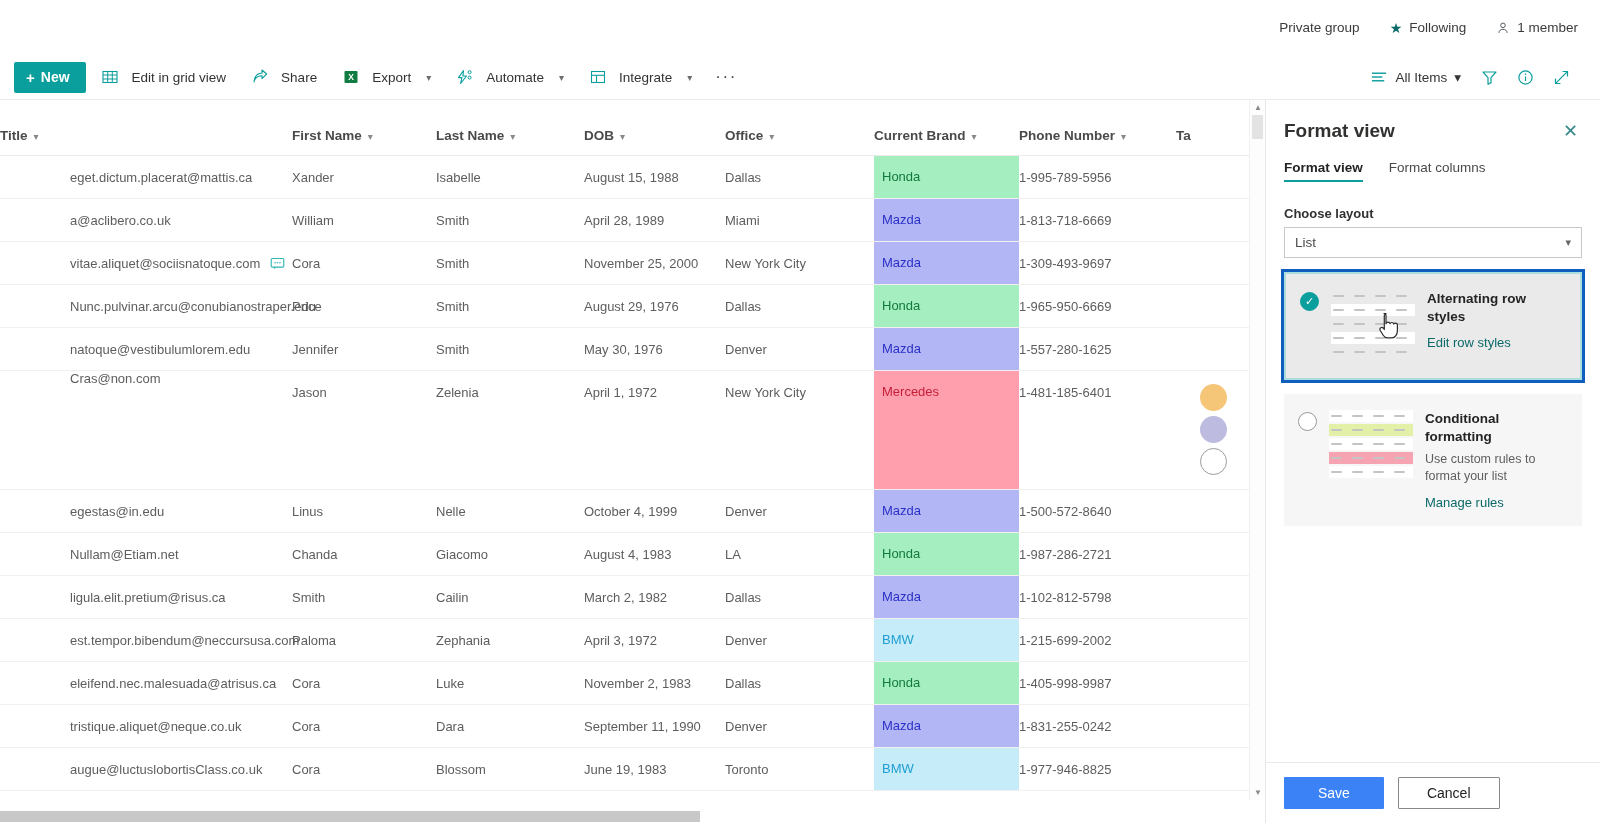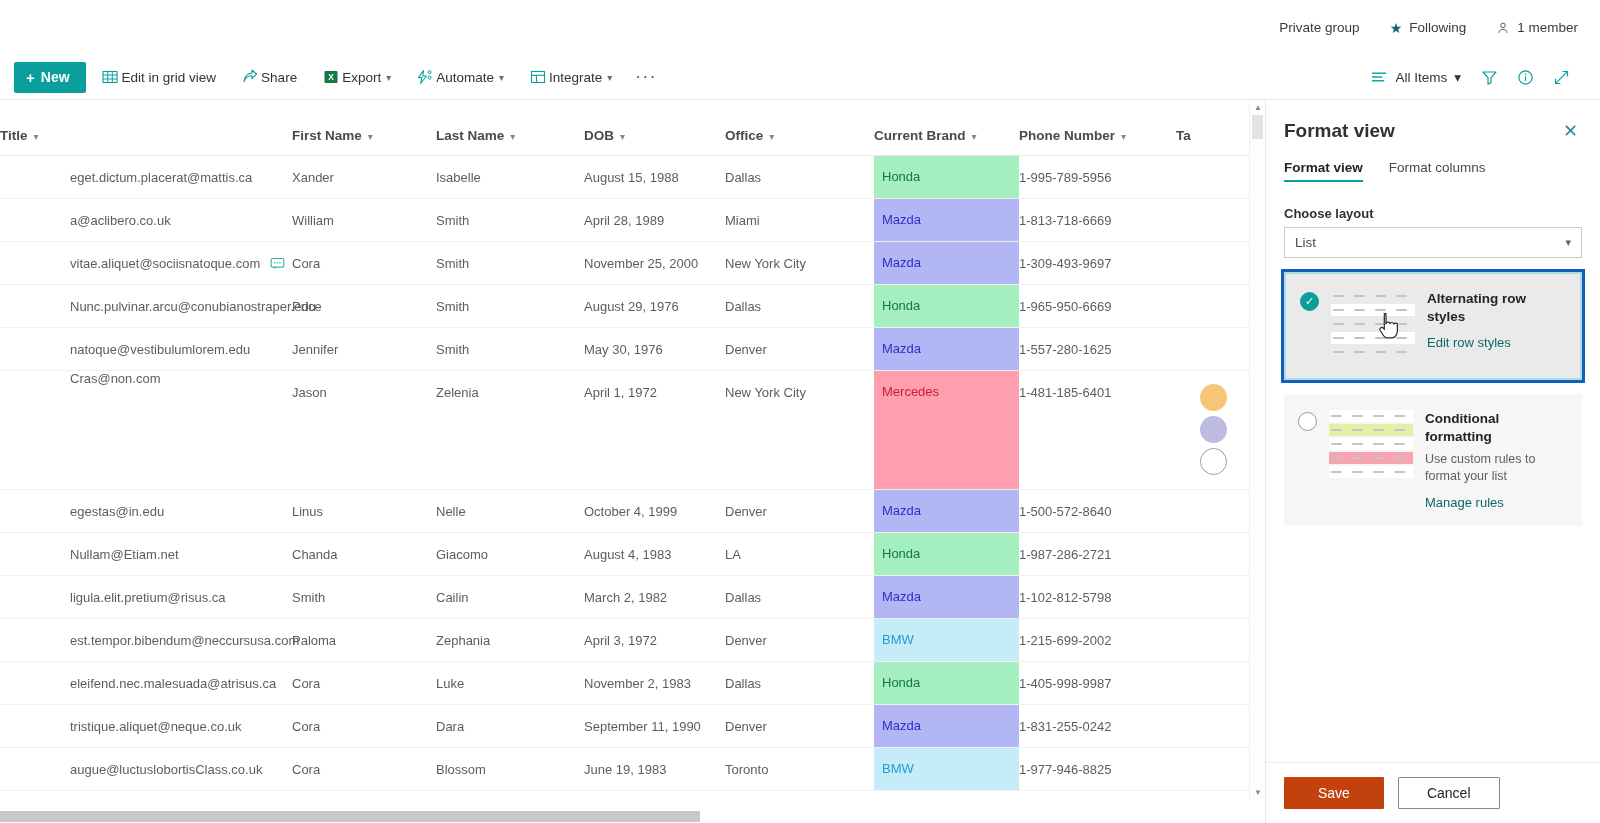--- a/index.html
+++ b/index.html
@@ -34,21 +34,21 @@
     display:flex; align-items:center; padding:0 14px;
   }
   .btn-new {
     display:flex; align-items:center; gap:6px;
     background:#0a9e9c; color:#fff; font-size:14px; font-weight:600;
     height:31px; padding:0 16px 0 12px; border:none; border-radius:2px;
     cursor:pointer;
   }
   .btn-new .plus { font-size:15px; font-weight:700; line-height:1; }
   .cmd {
-    display:flex; align-items:center; gap:3px;
+    display:flex; align-items:center; gap:13px;
     height:32px; padding:0 9px; margin-left:7px;
     font-size:13.5px; color:#333; cursor:pointer; white-space:nowrap;justify-content:space-between;
   }
   .cmd .chev { color:#6d6d6d; font-size:10px; margin-left:2px; }
   .cmd-ico { width:17px; height:17px; display:inline-flex; align-items:center; justify-content:center; color:#0a9e9c; }
   .cmd-ellipsis { color:#444; font-size:17px; letter-spacing:1.5px; padding:0 8px; margin-left:6px; cursor:pointer; }
   .cmdbar-right { margin-left:auto; display:flex; align-items:center; gap:2px; padding-right:8px; }
   .cmd-right-item {
     display:flex; align-items:center; gap:7px; height:32px; padding:0 9px;
     font-size:13.5px; color:#333; cursor:pointer;
@@ -190,21 +190,21 @@
   .optdesc { font-size:12.5px; color:#5f5f5f; line-height:1.4; margin-top:5px; }
   .optlink { font-size:13px; color:#0b6a69; margin-top:9px; cursor:pointer; }
 
   .advanced {
     padding:0 18px 12px 18px; font-size:13.5px; color:#3e7d7c; cursor:pointer;
   }
   .panel-foot {
     border-top:1px solid #edebe9; padding:14px 18px; display:flex; gap:14px;
   }
   .btn-save {
-    background:#c2410c; color:#fff; border:none; font-size:14px;
+    background:#3b82f6; color:#fff; border:none; font-size:14px;
     height:32px; padding:0 34px; cursor:pointer; border-radius:1px;
     font-family:"Liberation Sans", sans-serif;
   }
   .btn-cancel {
     background:#fff; color:#242424; border:1px solid #8a8886; font-size:14px;
     height:32px; padding:0 28px; cursor:pointer; border-radius:1px;
     font-family:"Liberation Sans", sans-serif;
   }
 
   

